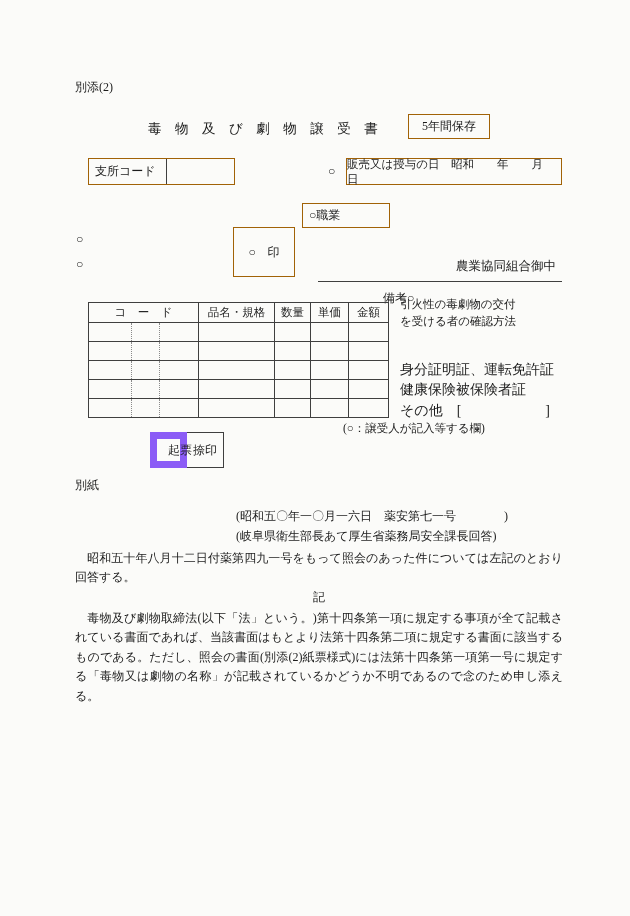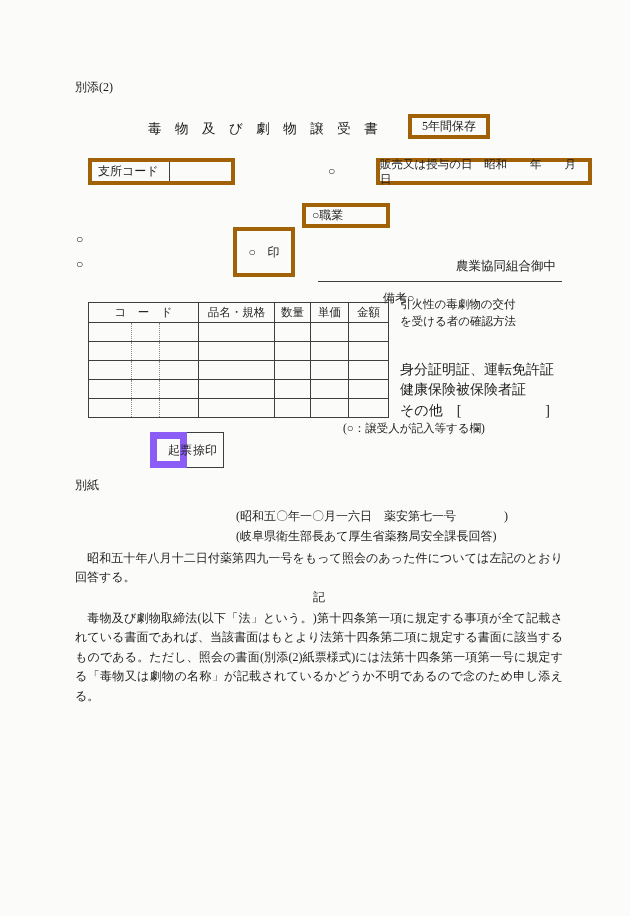--- a/index.html
+++ b/index.html
@@ -8,21 +8,21 @@
     width:630px;height:916px;
     margin:0 auto;
     background:#fbfbf9;
     font-family:"Liberation Serif","DejaVu Serif",serif;
     color:#1c1c1c;
     font-size:12px;
     overflow:hidden;
   }
   .abs{position:absolute;white-space:nowrap;}
   .pre{white-space:pre-line;}
-  .box{position:absolute;border:4px solid #a16207;box-sizing:border-box;background:transparent;}
+  .box{position:absolute;border:1px solid #a16207;box-sizing:border-box;background:transparent;}
   .row-box{display:flex;align-items:stretch;}
   .cell-label{display:flex;align-items:center;padding:0 6px;border-right:1px solid #3f3f3f;box-sizing:border-box;}
   .cell-value{flex:1;}
   .center{display:flex;align-items:center;justify-content:center;}
   .title{font-size:13.5px;}
   table.items{border-collapse:collapse;position:absolute;left:88px;top:302px;table-layout:fixed;}
   table.items th,table.items td{border:1px solid #3f3f3f;padding:0;font-weight:normal;font-size:11.5px;text-align:center;box-sizing:border-box;}
   table.items th{height:20px;}
   table.items td{height:19px;}
   .code-cell{position:relative;}
@@ -41,21 +41,21 @@
   <div class="abs" style="left:75px;top:79px;">別添(2)</div>
 
   <div class="abs title" style="left:148px;top:120px;">毒　物　及　び　劇　物　譲　受　書</div>
   <div class="box center" style="left:408px;top:114px;width:82px;height:25px;">5年間保存</div>
 
   <div class="box row-box" style="left:88px;top:158px;width:147px;height:27px;">
     <div class="cell-label" style="width:78px;">支所コード</div>
     <div class="cell-value"></div>
   </div>
   <div class="abs" style="left:328px;top:164px;">○</div>
-  <div class="box center" style="left:346px;top:158px;width:216px;height:27px;font-size:11.5px;margin-left:30px;">販売又は授与の日　昭和　　年　　月　　日</div>
+  <div class="box center" style="left:346px;top:158px;width:216px;height:27px;font-size:11.5px;">販売又は授与の日　昭和　　年　　月　　日</div>
 
   <div class="box" style="left:302px;top:203px;width:88px;height:25px;display:flex;align-items:center;padding-left:6px;">○職業</div>
 
   <div class="abs" style="left:76px;top:232px;">○</div>
   <div class="abs" style="left:76px;top:257px;">○</div>
   <div class="box center" style="left:233px;top:227px;width:62px;height:50px;">○　印</div>
 
   <div class="abs underline-right" style="left:318px;top:258px;width:244px;font-size:12.5px;">農業協同組合御中</div>
 
   <div class="abs" style="left:383px;top:290px;">備考○</div>

